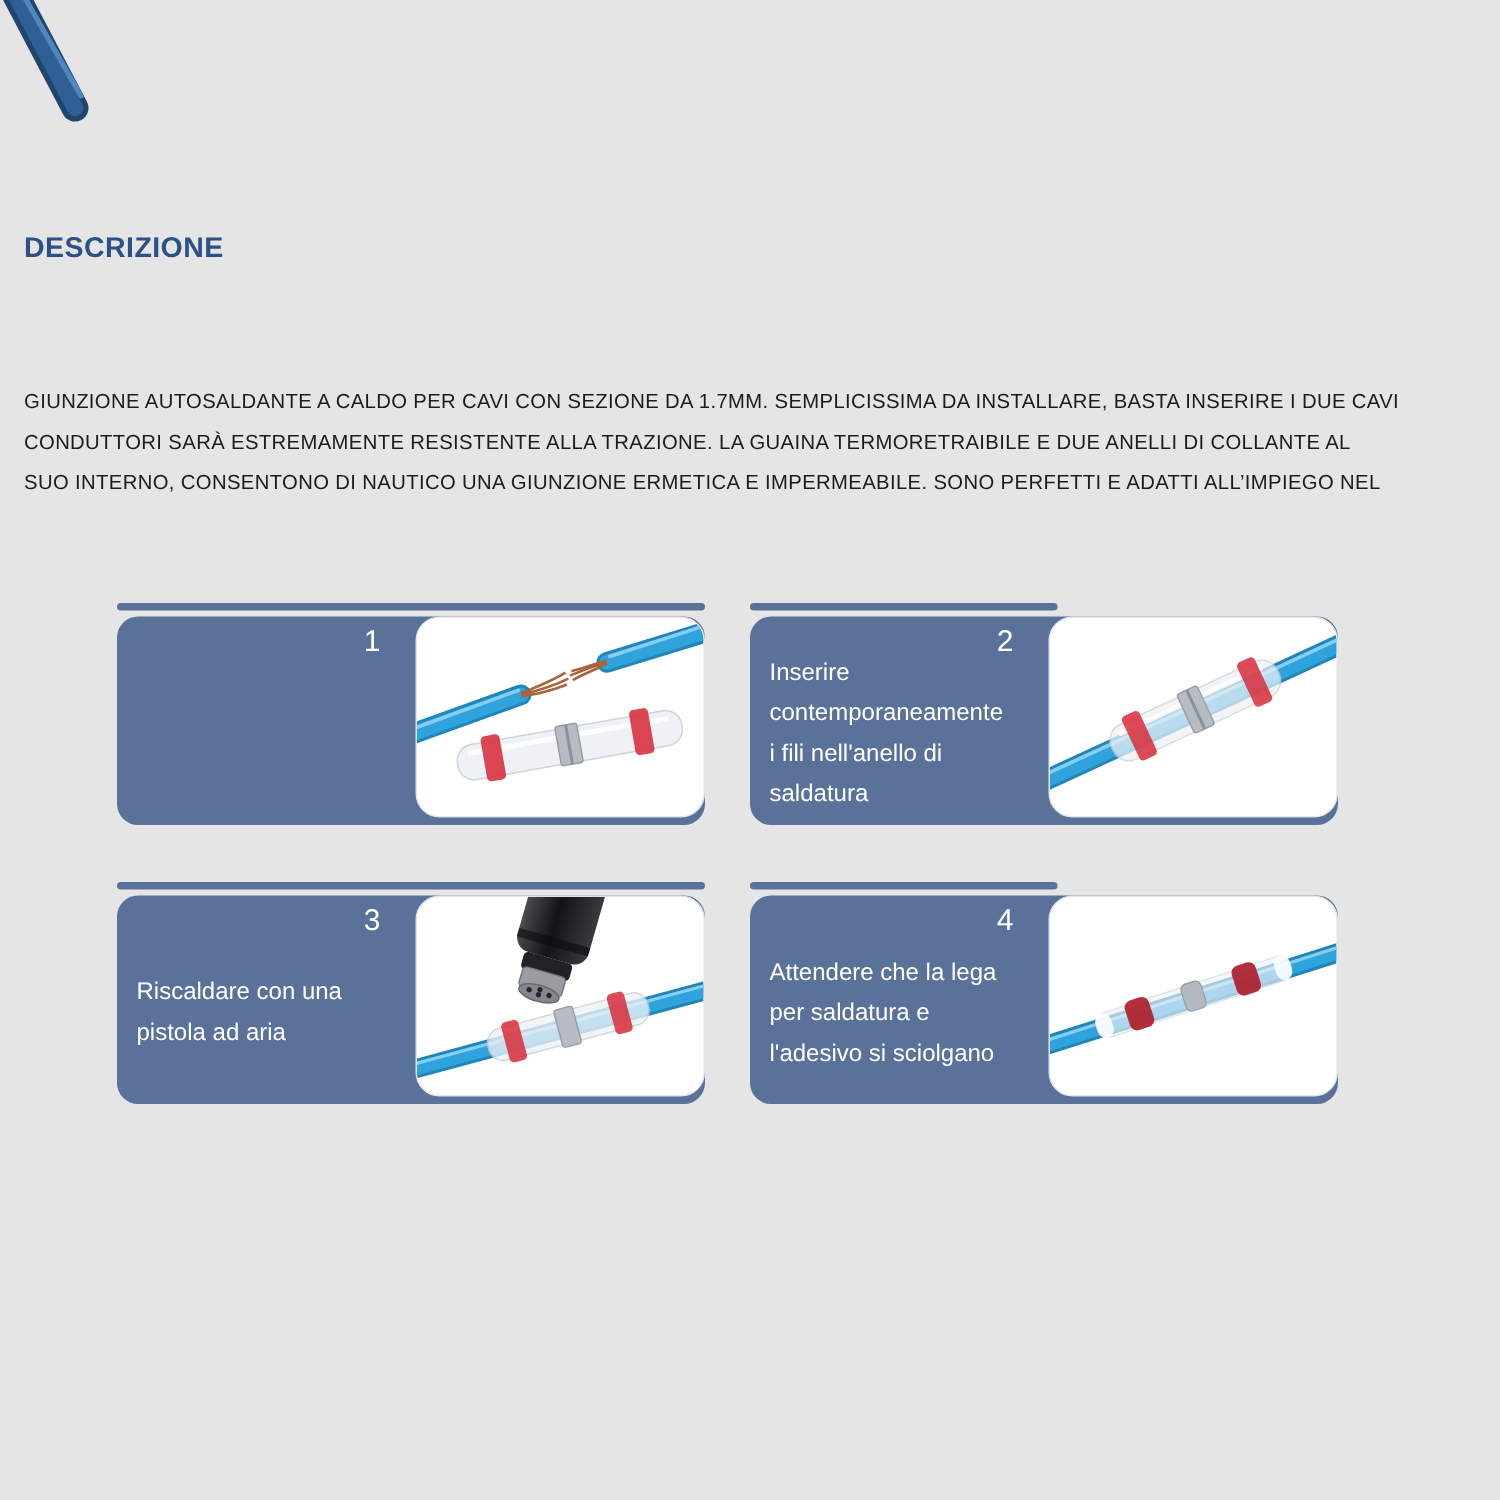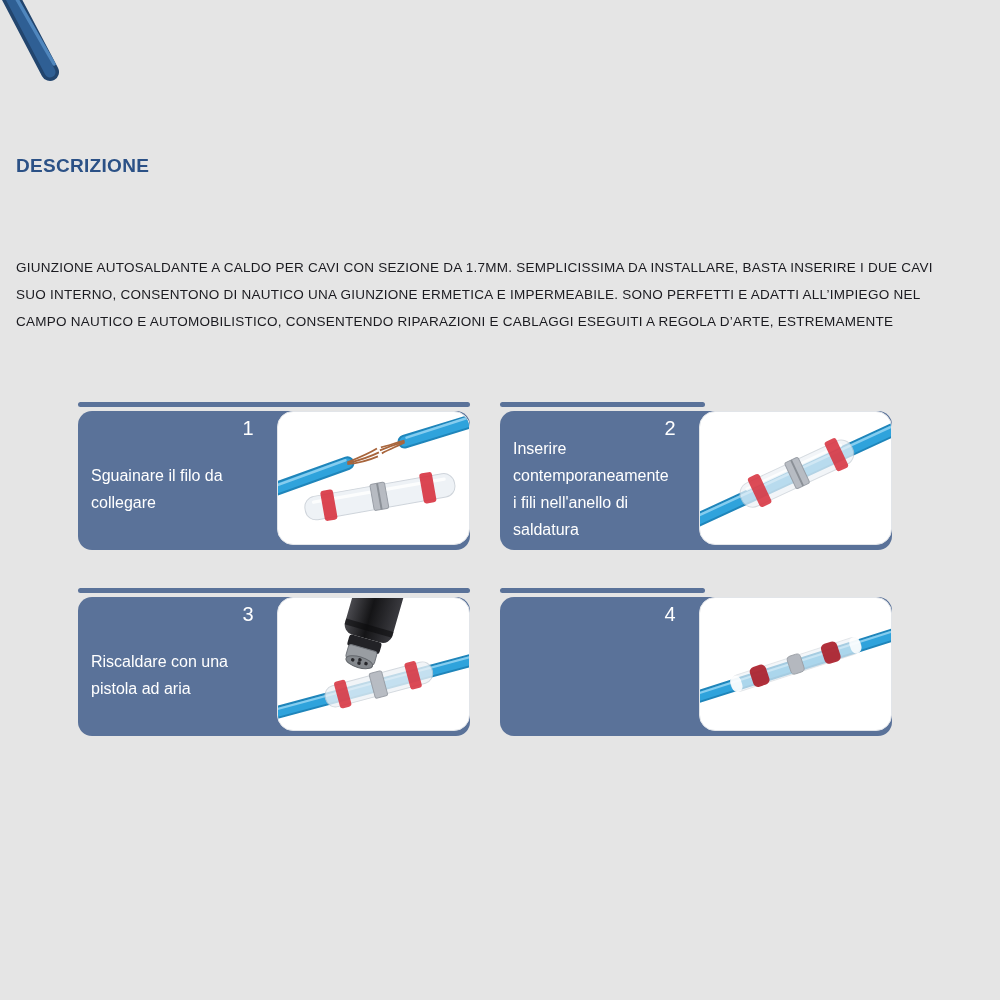--- a/index.html
+++ b/index.html
@@ -31,30 +31,28 @@
   <svg class="corner-wire" viewBox="0 0 80 90">
     <line x1="8" y1="-8" x2="50" y2="72" stroke="#22456e" stroke-width="18" stroke-linecap="round"></line>
     <line x1="8" y1="-8" x2="50" y2="72" stroke="#2f5f94" stroke-width="11" stroke-linecap="round"></line>
     <line x1="14" y1="-6" x2="54" y2="64" stroke="#4f86bd" stroke-width="3.5" stroke-linecap="round"></line>
   </svg>
 
   <h2 class="section-title">DESCRIZIONE</h2>
 
   <div class="para">
     <div class="pline">GIUNZIONE AUTOSALDANTE A CALDO PER CAVI CON SEZIONE DA 1.7MM. SEMPLICISSIMA DA INSTALLARE, BASTA INSERIRE I DUE CAVI</div>
+    <div class="pline">CONDUTTORI SARÀ ESTREMAMENTE RESISTENTE ALLA TRAZIONE. LA GUAINA TERMORETRAIBILE E DUE ANELLI DI COLLANTE AL</div>
     <div class="pline">SUO INTERNO, CONSENTONO DI NAUTICO UNA GIUNZIONE ERMETICA E IMPERMEABILE. SONO PERFETTI E ADATTI ALL’IMPIEGO NEL</div>
-    <div class="pline">CAMPO NAUTICO E AUTOMOBILISTICO, CONSENTENDO RIPARAZIONI E CABLAGGI ESEGUITI A REGOLA D’ARTE, ESTREMAMENTE</div>
   </div>
 
   <div class="card" style="left:78px;top:402px;">
     <div class="topbar"></div>
     <div class="cbody">
       <div class="num">1</div>
-      <div class="txt">Sguainare il filo da
-collegare</div>
       <div class="photo">
         <svg viewBox="0 0 193 134">
 
           <g transform="rotate(-10 103 86)">
             <rect x="26" y="74" width="154" height="24" rx="11" fill="#eef2f6" opacity="0.95" stroke="#ccd2d9"></rect>
             <rect x="34" y="78" width="138" height="3.5" rx="1.7" fill="#ffffff" opacity="0.8"></rect>
             <rect x="44" y="70" width="13" height="31" rx="3" fill="#d7323f" opacity="0.9"></rect>
             <rect x="146" y="70" width="13" height="31" rx="3" fill="#d7323f" opacity="0.9"></rect>
             <rect x="95" y="72" width="15" height="27" rx="2" fill="#b7bbc2" stroke="#989da5"></rect>
             <line x1="102.5" y1="72" x2="102.5" y2="99" stroke="#8b9097" stroke-width="2"></line>
@@ -145,20 +143,23 @@
           </g>
         </svg>
       </div>
     </div>
   </div>
 
   <div class="card halfbar" style="left:500px;top:588px;">
     <div class="topbar"></div>
     <div class="cbody">
       <div class="num">4</div>
+      <div class="txt">Attendere che la lega
+per saldatura e
+l'adesivo si sciolgano</div>
       <div class="photo">
         <svg viewBox="0 0 193 134">
           <line x1="-8" y1="102" x2="200" y2="36" stroke="#1f85ba" stroke-width="13" stroke-linecap="round"></line>
           <line x1="-8" y1="102" x2="200" y2="36" stroke="#2fa3dc" stroke-width="9" stroke-linecap="round"></line>
           <line x1="-6" y1="98" x2="198" y2="33" stroke="#86cdef" stroke-width="2.2" stroke-linecap="round"></line>
           <g transform="rotate(-18 97 68)">
             <rect x="28" y="59" width="138" height="17" rx="8" fill="#eef2f6" opacity="0.65" stroke="#ccd2d8" stroke-width="0.8"></rect>
             <rect x="28" y="59" width="11" height="17" rx="6" fill="#ffffff" opacity="0.85"></rect>
             <rect x="155" y="59" width="11" height="17" rx="6" fill="#ffffff" opacity="0.85"></rect>
             <rect x="50" y="56.5" width="17" height="21" rx="5" fill="#ad2530" opacity="0.95"></rect>

